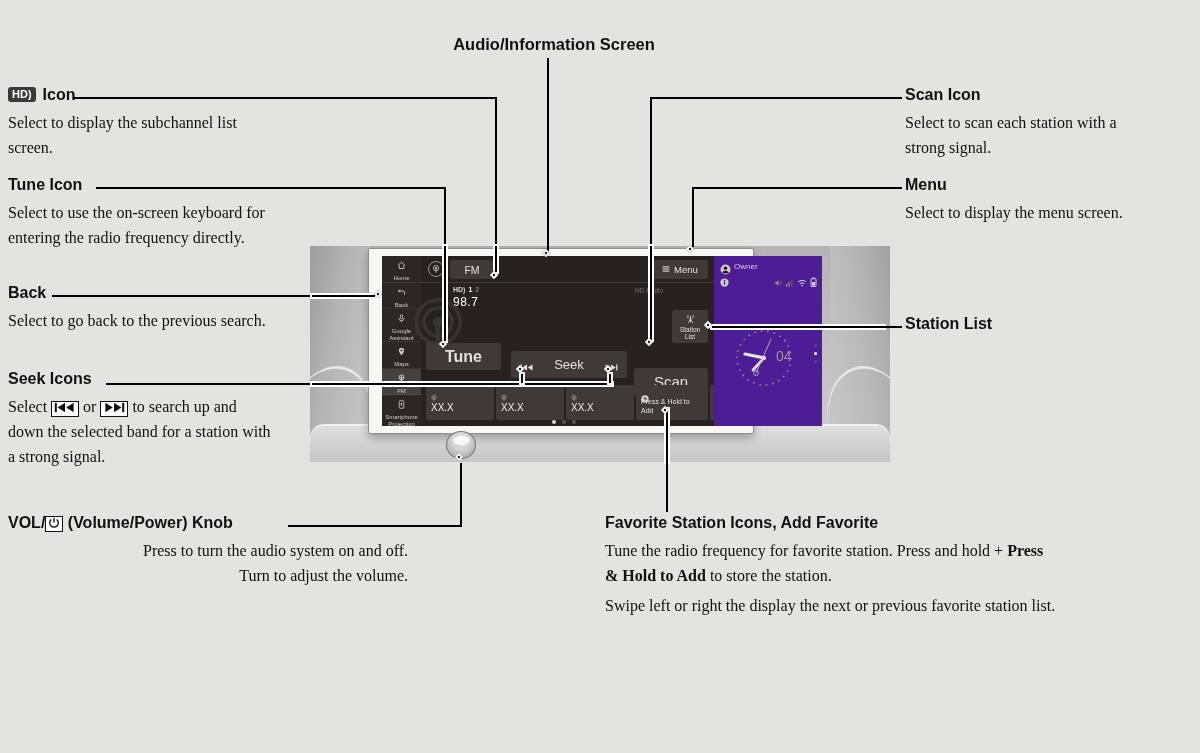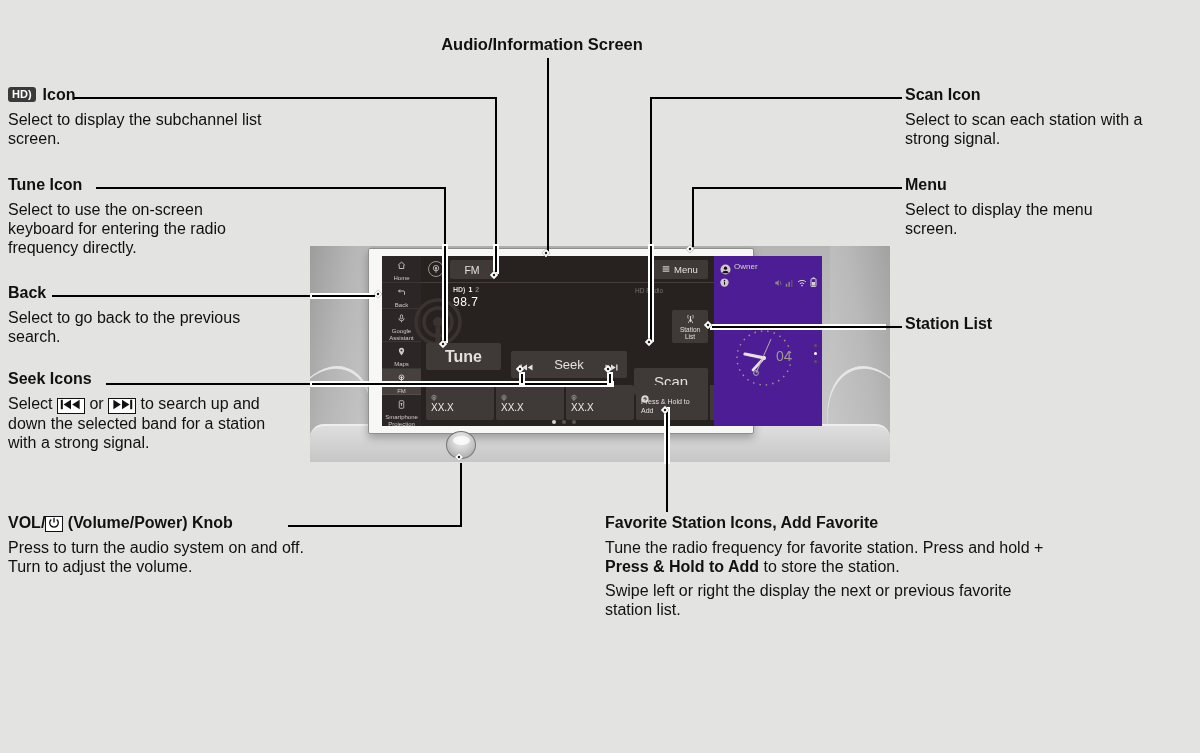--- a/index.html
+++ b/index.html
@@ -1,21 +1,21 @@
 <!DOCTYPE html>
 <html><head>
 <meta charset="utf-8">
 <style>
   * { margin:0; padding:0; box-sizing:border-box; }
   body { font-family:"Liberation Sans", sans-serif; }
   .page { position:relative; width:1200px; height:753px; background:#e3e3e2; overflow:hidden; color:#111; }
 
   
   .h { position:absolute; font-size:16px; font-weight:bold; white-space:nowrap; z-index:4; }
-  .d { position:absolute; font-size:16px; line-height:19px; z-index:4; }
+  .d { position:absolute; font-size:16px; line-height:25px; z-index:4;font-family:Liberation Serif, serif; }
   .hdbadge { display:inline-block; background:#3a3a3a; color:#fff; font-size:11px; font-weight:bold;
              padding:1px 4px 2px 4px; border-radius:3px; margin-right:7px; vertical-align:2px; }
   .keyicon { display:inline-block; background:#fff; border:1.5px solid #111; padding:0 2px;
              height:16px; line-height:11px; vertical-align:-2px; }
   .keyicon svg { display:inline-block; vertical-align:1px; }
   .b { font-weight:bold; }
 
   
   .hline { position:absolute; height:2px; background:#000; z-index:5; }
   .vline { position:absolute; width:2px; background:#000; z-index:5; }
@@ -75,21 +75,21 @@
   .addtile .al { position:absolute; left:5px; top:13px; font-size:7px; line-height:8.5px; color:#e4e0de; width:62px; }
   .pgdots { position:absolute; left:170px; top:164px; display:flex; gap:6px; }
   .pgdots span { width:4px; height:4px; border-radius:50%; background:#5d5552; }
   .pgdots span.on { background:#d8d4d2; }
   .owner { position:absolute; left:20px; top:6px; font-size:8px; color:#d8d4d2; }
   .vdots { position:absolute; left:100px; top:88px; display:flex; flex-direction:column; gap:5px; }
   .vdots span { width:3px; height:3px; border-radius:50%; background:#5d5552; }
   .vdots span.on { background:#fff; }
   .digclock { position:absolute; left:62px; top:92px; font-size:14px; color:#a09894; }
   .statrow { position:absolute; right:5px; top:17px; display:flex; gap:3px; align-items:center; }
-  .title { position:absolute; left:392px; top:35px; width:300px; text-align:center;
+  .title { position:absolute; left:404px; top:35px; width:300px; text-align:center;
            font-size:16.5px; font-weight:bold; z-index:4; }
 </style>
 </head>
 <body>
 
 <div class="page">
 
   <div class="title">Audio/Information Screen</div>
 
   <div class="photo">
@@ -329,21 +329,21 @@
           <path d="M14 1l9.5 6-9.5 6z"></path>
           <rect x="24.4" y="1" width="2.6" height="12"></rect>
         </svg></span>
     <span>to search up and down the selected band for a station with a strong signal.</span>
   </div>
 
   <div class="h" style="left:8px; top:514px;"><span>VOL/</span><span class="keyicon"><svg width="12" height="12" viewBox="0 0 14 14" fill="none" stroke="#111" stroke-width="1.6">
           <path d="M7 1v5.5"></path>
           <path d="M3.8 3a5 5 0 106.4 0"></path>
         </svg></span> <span>(Volume/Power) Knob</span></div>
-  <div class="d" style="left:8px; top:538px; width:400px;">
+  <div class="d" style="left:8px; top:538px; width:400px;text-align:right;">
     <div>Press to turn the audio system on and off.</div>
     <div>Turn to adjust the volume.</div>
   </div>
 
   <div class="h" style="left:905px; top:86px;">Scan Icon</div>
   <div class="d" style="left:905px; top:110px; width:240px;">Select to scan each station with a strong signal.</div>
 
   <div class="h" style="left:905px; top:176px;">Menu</div>
   <div class="d" style="left:905px; top:200px; width:225px;">Select to display the menu screen.</div>
 

